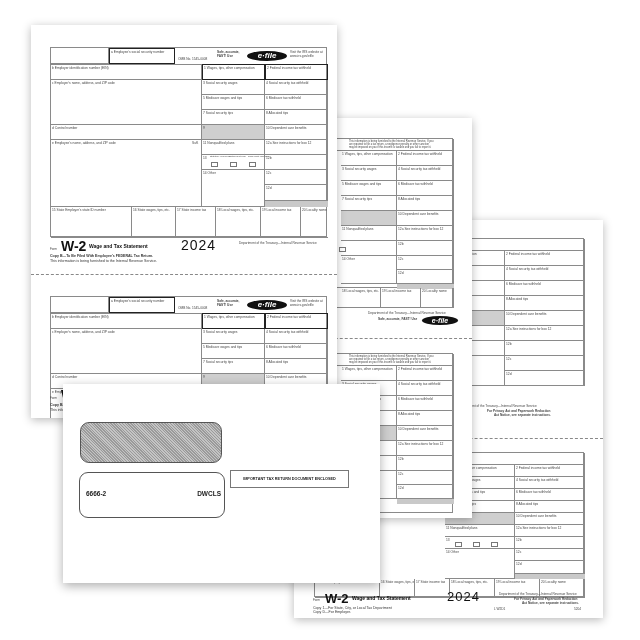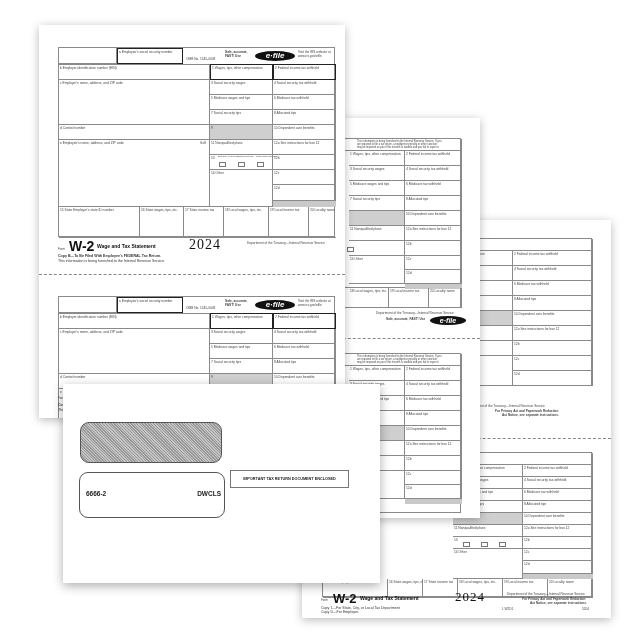--- a/index.html
+++ b/index.html
@@ -1,31 +1,31 @@
 <!DOCTYPE html>
 <html><head>
 <meta charset="utf-8">
 <style>
   html,body{margin:0;padding:0;}
   body{width:640px;height:640px;background:#ffffff;position:relative;overflow:hidden;
        font-family:"Liberation Sans",sans-serif;color:#333;}
-  .sheet{position:absolute;background:#fff;box-shadow:0 2px 9px rgba(0,0,0,0.28);overflow:hidden;margin-left:8px;}
+  .sheet{position:absolute;background:#fff;box-shadow:0 2px 9px rgba(0,0,0,0.28);overflow:hidden;}
   .form{position:absolute;border:1px solid #8a8a8a;box-sizing:border-box;}
   .cell{position:absolute;border-right:1px solid #8a8a8a;border-bottom:1px solid #8a8a8a;box-sizing:border-box;
         font-size:3.3px;line-height:4px;padding:1px 1px;color:#444;white-space:nowrap;overflow:hidden;}
   .bold-box{border:1.4px solid #222 !important;}
   .shade{background:#cfcfcf;}
   .shade-strip{position:absolute;background:#c9c9c9;}
   .chk{position:absolute;width:7px;height:5px;border:1px solid #777;box-sizing:border-box;background:#fff;}
   .perf{position:absolute;height:0;border-top:1px dashed #888;}
   .efile{position:absolute;background:#111;color:#fff;border-radius:50%;font-style:italic;font-weight:bold;
          text-align:center;font-family:"Liberation Sans",sans-serif;}
   .tiny{position:absolute;font-size:3.2px;line-height:4px;color:#444;white-space:nowrap;}
   .w2{position:absolute;font-weight:bold;color:#111;white-space:nowrap;}
-  .year{position:absolute;font-family:Liberation Serif, serif;color:#111;letter-spacing:1px;}
+  .year{position:absolute;font-family:Liberation Sans, sans-serif;color:#111;letter-spacing:1px;}
   .copytxt{position:absolute;font-size:3.6px;line-height:4.5px;color:#333;white-space:nowrap;}
   .envelope{position:absolute;background:#fff;box-shadow:0 3px 10px rgba(0,0,0,0.32);}
   .win{position:absolute;border:1px solid #555;border-radius:9px;box-sizing:border-box;}
   .hatch{background:repeating-linear-gradient(45deg,#9a9a9a 0 1px,#c4c4c4 1px 2px);}
 </style>
 </head>
 <body>
 
 <div class="sheet" style="left:294px;top:220px;width:309px;height:398px;">
 

